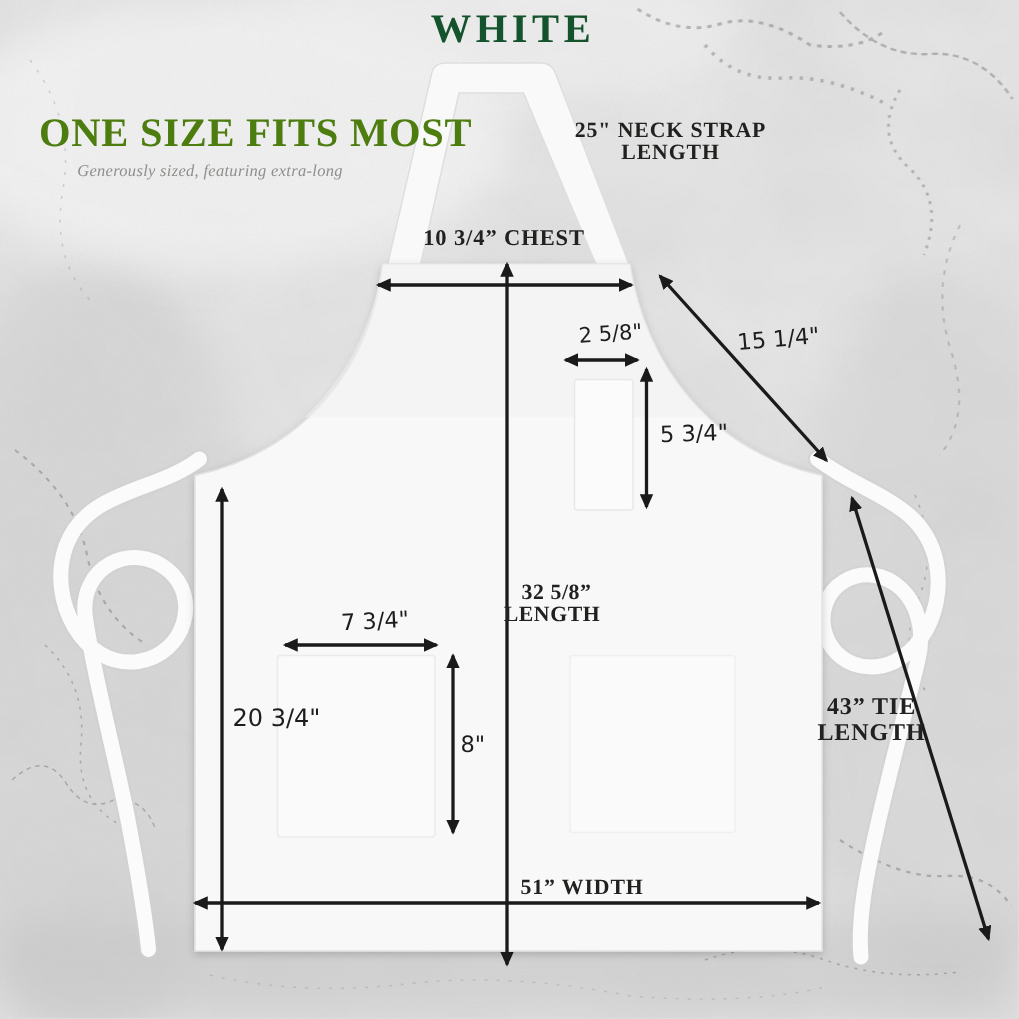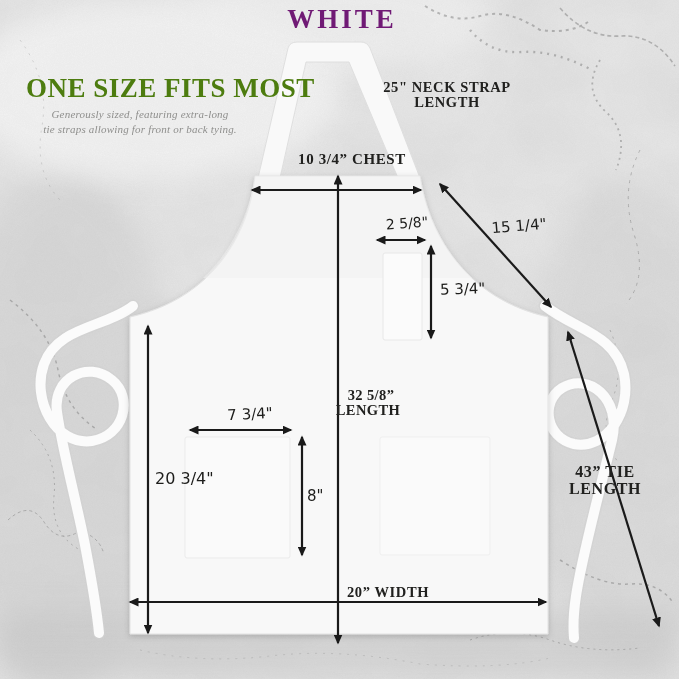--- a/index.html
+++ b/index.html
@@ -3,27 +3,27 @@
 <meta charset="utf-8">
 <style>
   html,body{margin:0;padding:0;background:#dcdcdc;}
   .stage{position:relative;width:679px;height:679px;overflow:hidden;
          font-family:"Liberation Serif",serif;color:#1c1c1c;background:#e9e9e9;}
   .stage svg{position:absolute;left:0;top:0;}
   .label{position:absolute;white-space:nowrap;line-height:1.08;}
   .serifcap{font-family:"Liberation Serif",serif;font-weight:600;letter-spacing:.5px;color:#21211f;}
   .numlbl{font-family:"DejaVu Sans",sans-serif;font-weight:500;color:#1d1d1b;}
   .ctr{transform:translateX(-50%);text-align:center;}
-  .title{font-size:27px;font-weight:700;letter-spacing:3px;color:#701a75;}
+  .title{font-size:27px;font-weight:700;letter-spacing:3px;color:#14532d;}
   .heading{font-size:27px;font-weight:700;letter-spacing:.5px;color:#4d7c0f;}
   .subtitle{font-size:11px;font-style:italic;color:#8e8e8c;line-height:1.15;letter-spacing:.2px;}
   .neck{font-size:14.5px;letter-spacing:.6px;}
-  .chest{font-size:15px;letter-spacing:.6px;margin-left:16px;}
+  .chest{font-size:15px;letter-spacing:.6px;}
   .lensub{font-size:14.5px;letter-spacing:.4px;}
-  .tielbl{font-size:16px;letter-spacing:.6px;margin-left:24px;}
+  .tielbl{font-size:16px;letter-spacing:.6px;}
   .widthlbl{font-size:14.5px;letter-spacing:.6px;}
   .n15{font-size:15px;transform:translateX(-50%) rotate(-5deg);}
   .n258{font-size:14px;transform:translateX(-50%) rotate(-4deg);}
   .n534{font-size:15px;transform:rotate(-2deg);}
   .n734{font-size:15px;transform:translateX(-50%) rotate(-3deg);}
   .n2034{font-size:16px;}
   .n8{font-size:15px;}
 </style>
 </head>
 <body>
@@ -109,35 +109,34 @@
       <line x1="302" y1="437" x2="302" y2="555" marker-start="url(#ah)" marker-end="url(#ah)"></line>
       <line x1="130" y1="602" x2="546" y2="602" marker-start="url(#ah)" marker-end="url(#ah)"></line>
       <line x1="568" y1="332" x2="659" y2="626" marker-start="url(#ah)" marker-end="url(#ah)"></line>
     </g>
   </svg>
 
   <div class="label title ctr" style="left:342px;top:5px;">WHITE</div>
 
   <div class="label heading" style="left:26px;top:74px;">ONE SIZE FITS MOST</div>
   <div class="label subtitle ctr" style="left:140px;top:108px;">Generously sized, featuring extra-long</div>
-  <div class="label subtitle ctr" style="left:140px;top:123px;">tie straps allowing for front or back tying.</div>
 
   <div class="label serifcap neck ctr" style="left:447px;top:80px;">25" NECK STRAP</div>
   <div class="label serifcap neck ctr" style="left:447px;top:95px;">LENGTH</div>
 
   <div class="label serifcap chest ctr" style="left:336px;top:151px;">10 3/4” CHEST</div>
 
   <div class="label numlbl n15" style="left:519px;top:218px;">15 1/4"</div>
   <div class="label numlbl n258" style="left:407px;top:216px;">2 5/8"</div>
   <div class="label numlbl n534" style="left:440px;top:281px;">5 3/4"</div>
 
   <div class="label serifcap lensub ctr" style="left:371px;top:388px;">32 5/8”</div>
   <div class="label serifcap lensub ctr" style="left:368px;top:403px;">LENGTH</div>
 
   <div class="label numlbl n734" style="left:250px;top:406px;">7 3/4"</div>
   <div class="label numlbl n2034" style="left:155px;top:470px;">20 3/4"</div>
   <div class="label numlbl n8" style="left:307px;top:488px;">8"</div>
 
   <div class="label serifcap tielbl ctr" style="left:581px;top:463px;">43” TIE</div>
   <div class="label serifcap tielbl ctr" style="left:581px;top:480px;">LENGTH</div>
 
-  <div class="label serifcap widthlbl" style="left:347px;top:585px;">20” WIDTH</div>
+  <div class="label serifcap widthlbl" style="left:347px;top:585px;">51” WIDTH</div>
 </div>
 
 </body></html>

